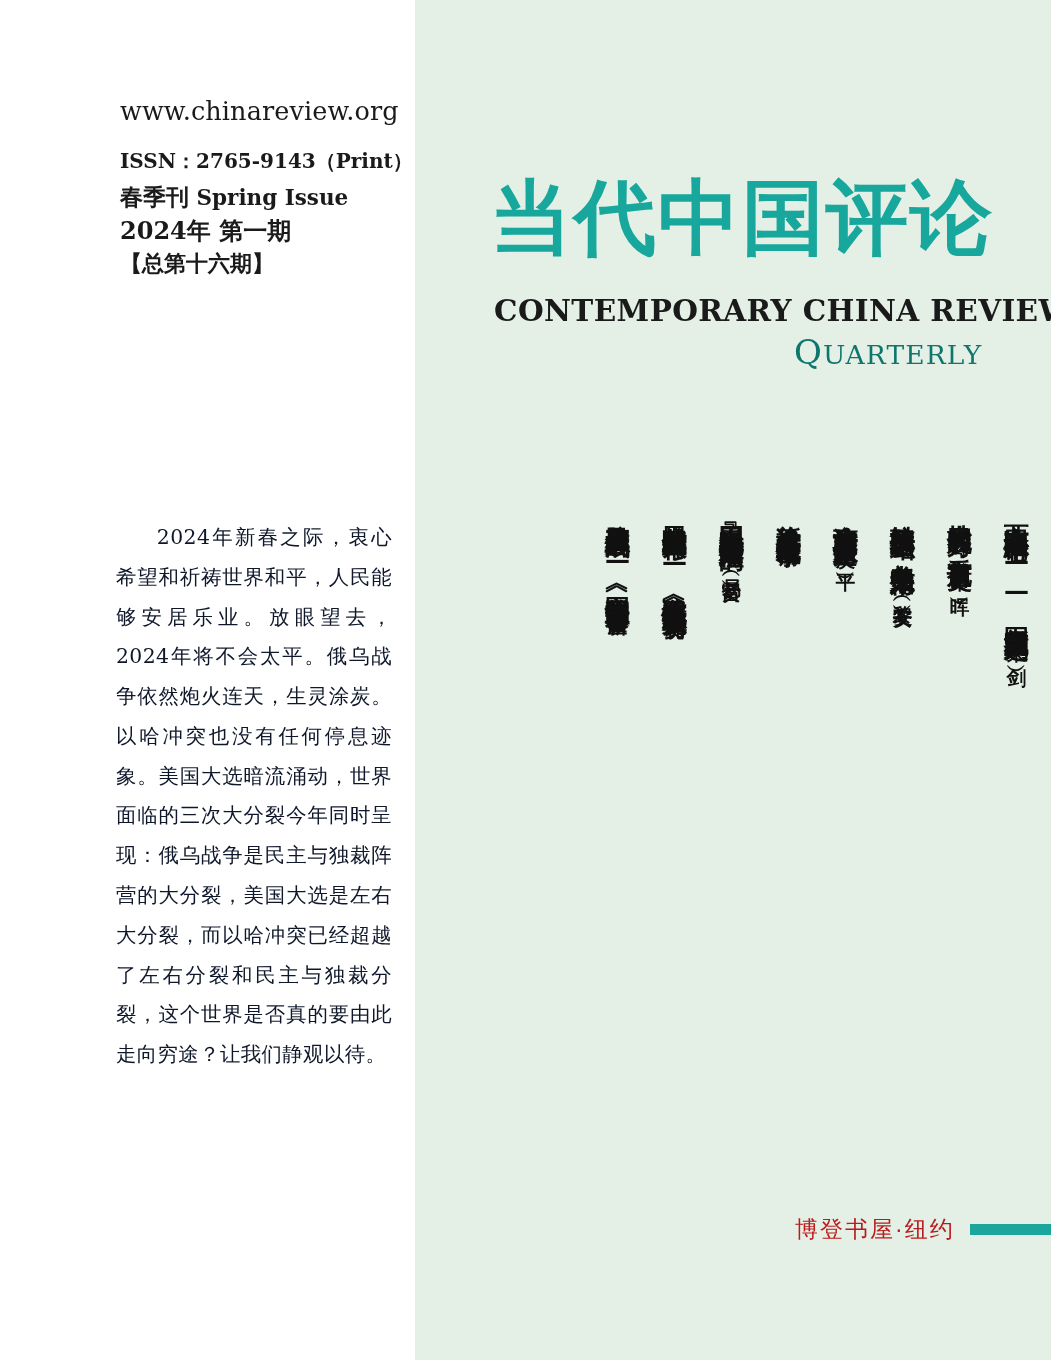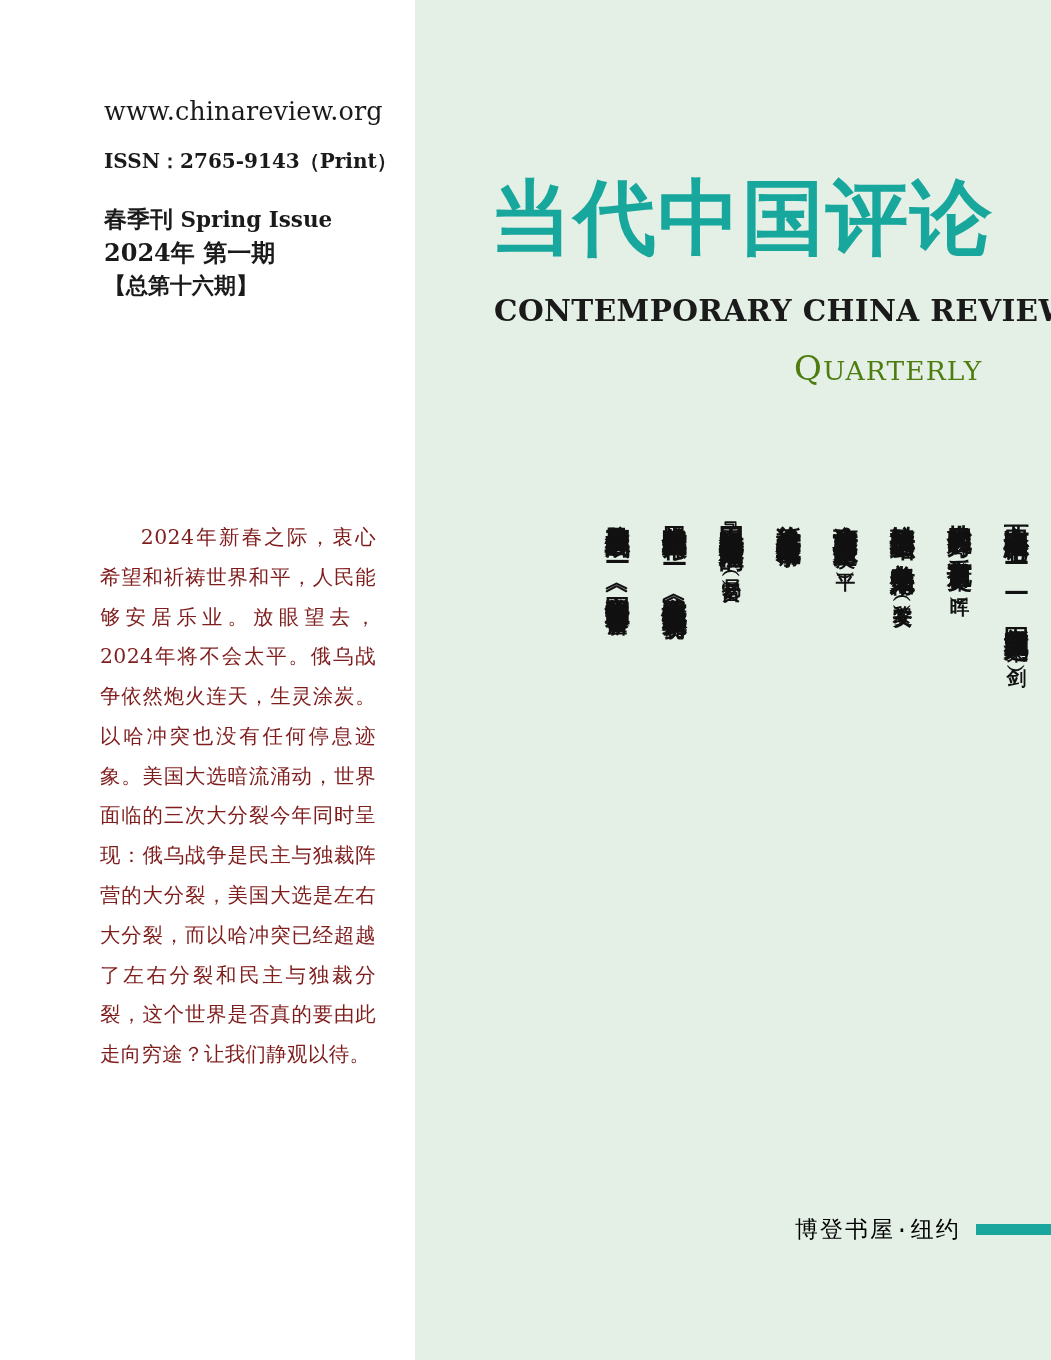--- a/index.html
+++ b/index.html
@@ -23,21 +23,21 @@
     left: 415px;
     top: 0;
     width: 636px;
     height: 1360px;
     background: #e4efe6;
   }
 
   
   .left-col {
     position: absolute;
-    left: 0;
+    left: 16px;
     top: 0;
     width: 415px;
     height: 1360px;
     background: #ffffff;
   }
 
   .masthead-info {
     position: absolute;
     left: 104px;
     top: 96px;
@@ -51,21 +51,21 @@
     margin-bottom: 17px;
     white-space: nowrap;
   }
   .issn-line {
     font-size: 20px;
     font-weight: 700;
     line-height: 1.62;
     white-space: nowrap;
   }
   .issue-block {
-    margin-top: 25px;
+    margin-top: 3px;
   }
   .issue-line-1 {
     font-size: 21.5px;
     font-weight: 700;
     line-height: 1.45;
     white-space: nowrap;
   }
   .issue-line-1 .cn {
     font-size: 23px;
   }
@@ -82,21 +82,21 @@
     white-space: nowrap;
   }
 
   .editorial {
     position: absolute;
     left: 100px;
     top: 518px;
     width: 276px;
     font-size: 20.4px;
     line-height: 1.95;
-    color: #7f1d1d;
+    color: #0f172a;
     text-align: justify;
     text-justify: inter-character;
     text-indent: 2em;
     letter-spacing: .4px;
   }
 
   
   .title-zone {
     position: absolute;
     left: 415px;
@@ -122,24 +122,24 @@
     top: 293px;
     font-size: 29.5px;
     font-weight: 700;
     letter-spacing: .4px;
     color: #1a1a1a;
     white-space: nowrap;
   }
   .quarterly {
     position: absolute;
     left: 379px;
-    top: 348px;
+    top: 332px;
     font-size: 26.5px;
     letter-spacing: 1.1px;
-    color: #4d7c0f;
+    color: #0f766e;
     white-space: nowrap;
   }
   .quarterly .cap {
     font-size: 34px;
   }
 
   
   .articles {
     position: absolute;
     left: 415px;
@@ -182,23 +182,23 @@
   .publisher {
     position: absolute;
     left: 795px;
     top: 1214px;
     display: flex;
     align-items: center;
     gap: 15px;
   }
   .publisher-name {
     font-size: 23px;
-    color: #000000;
+    color: #b91c1c;
     letter-spacing: 2px;
-    font-family: Liberation Mono, monospace;
+    font-family: Liberation Sans, sans-serif;
     white-space: nowrap;
   }
   .publisher-bar {
     width: 93px;
     height: 11px;
     background: #1aa69c;
   }
 </style>
 </head>
 <body>

